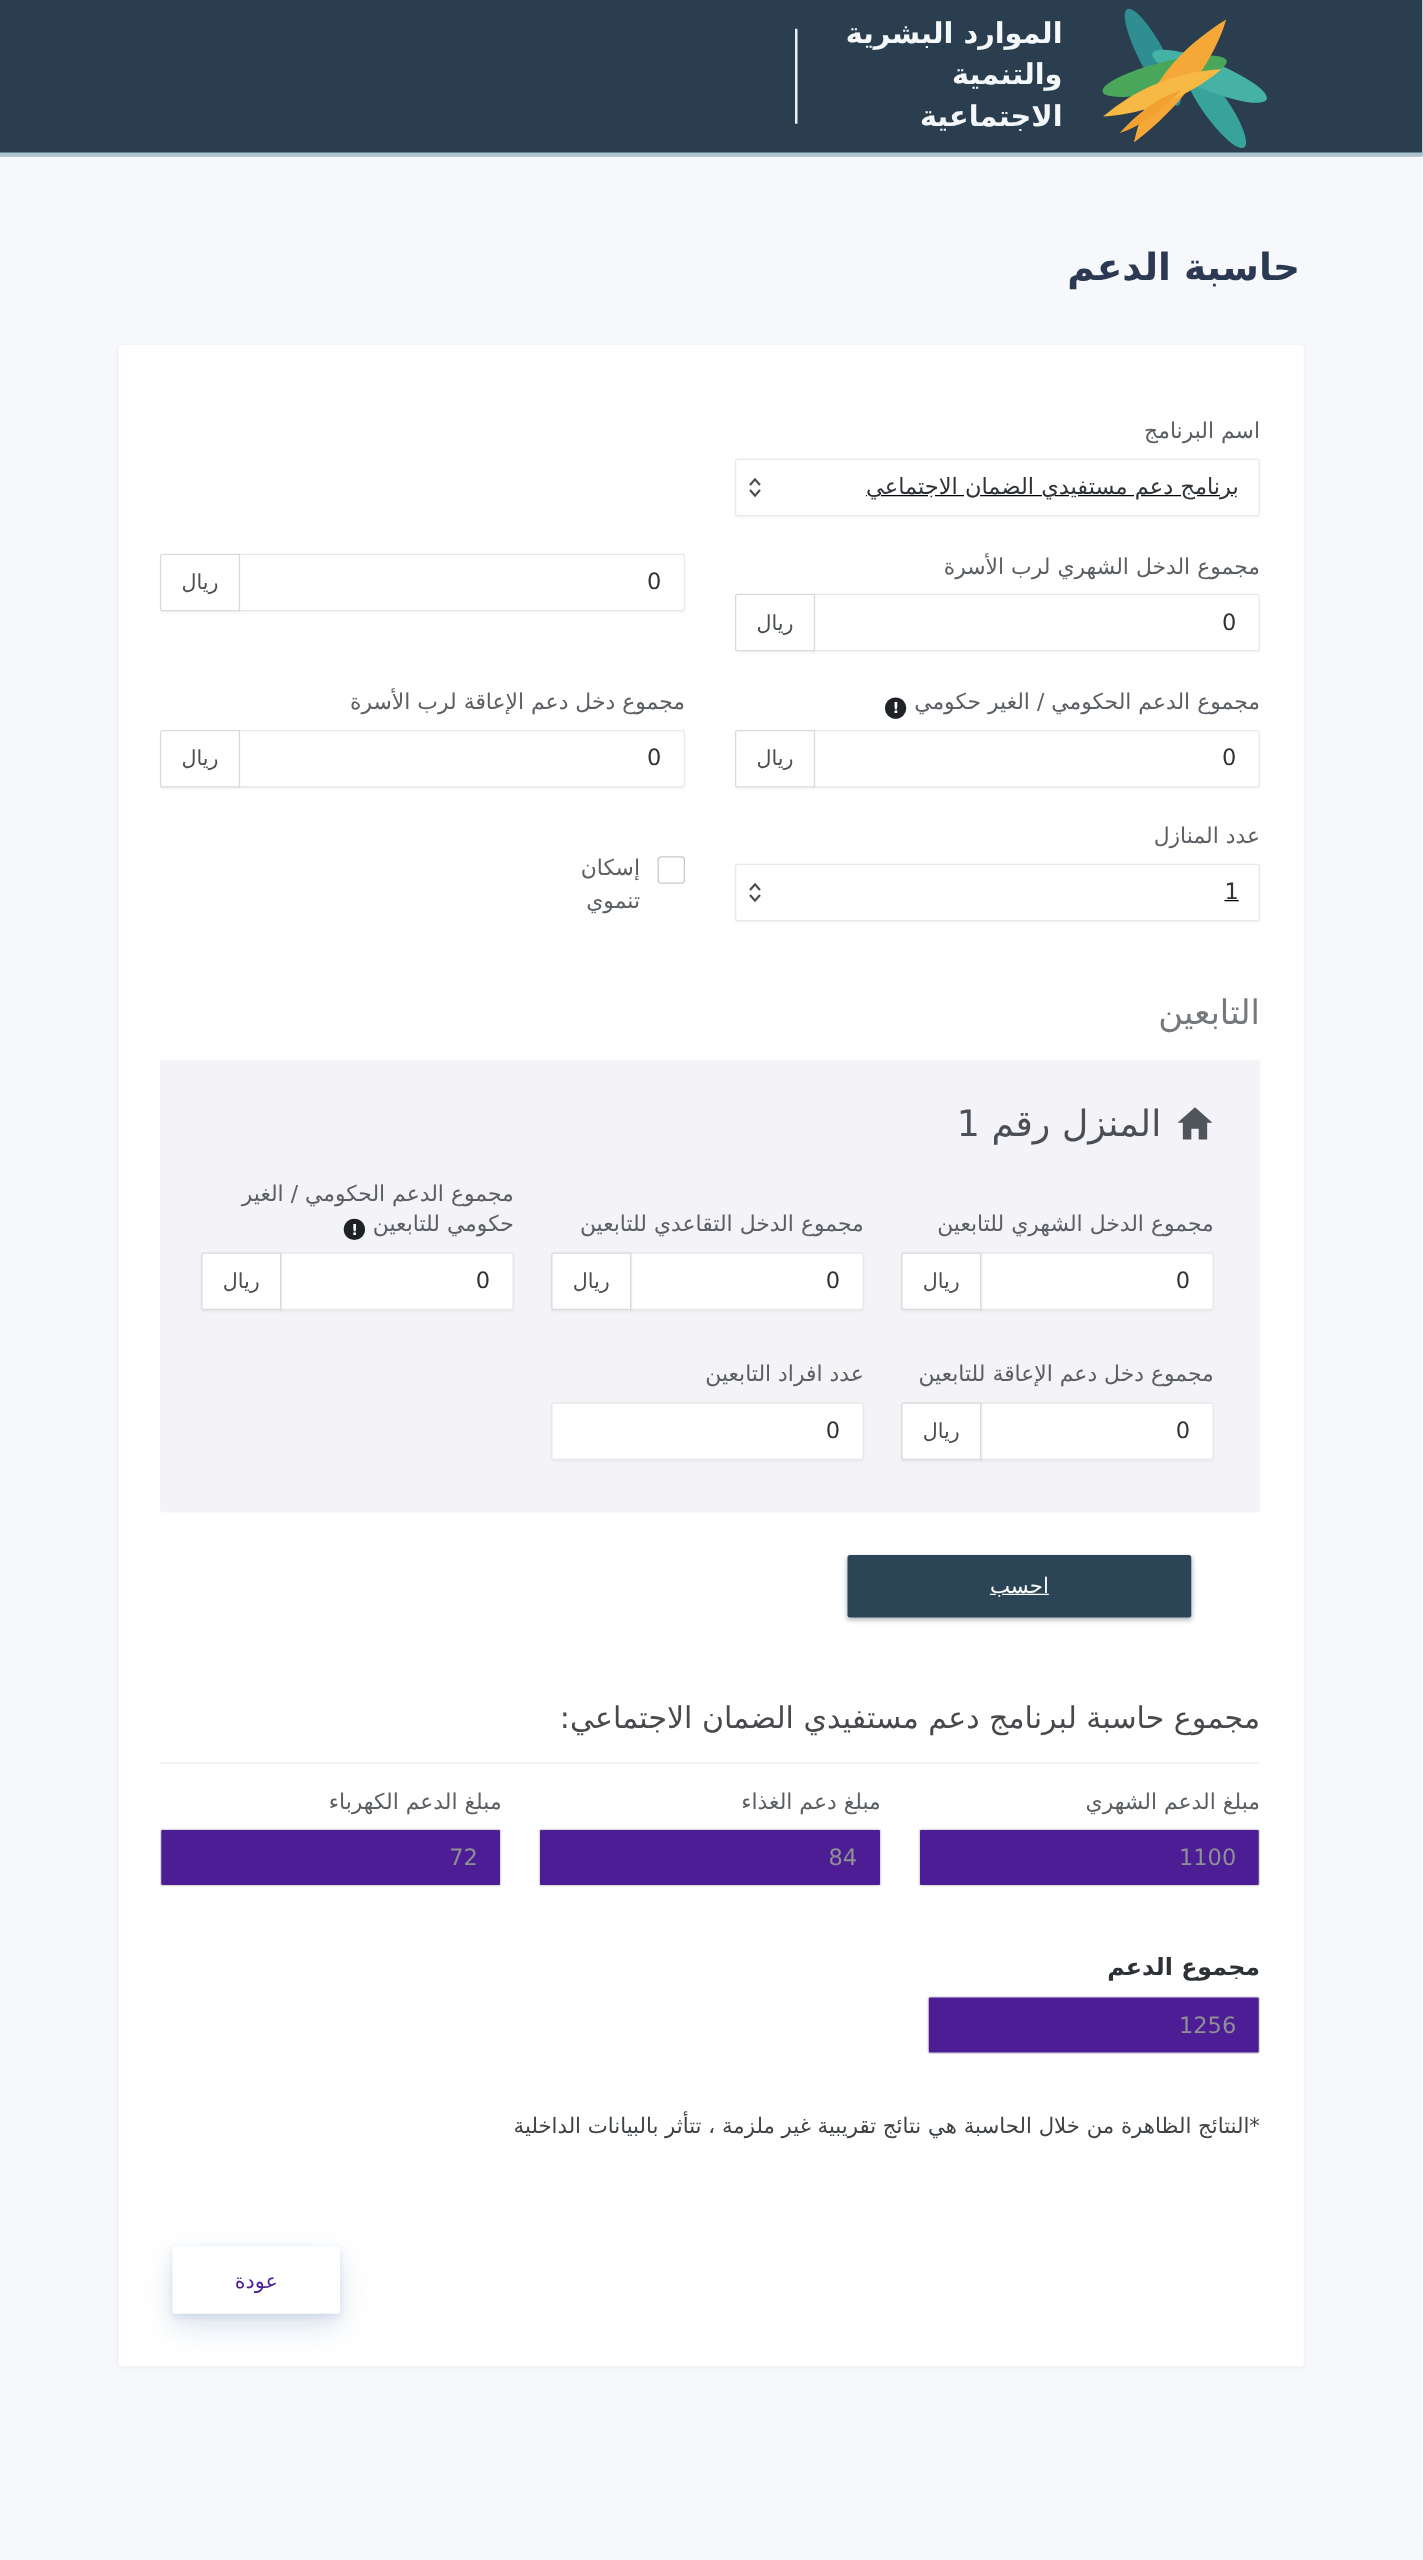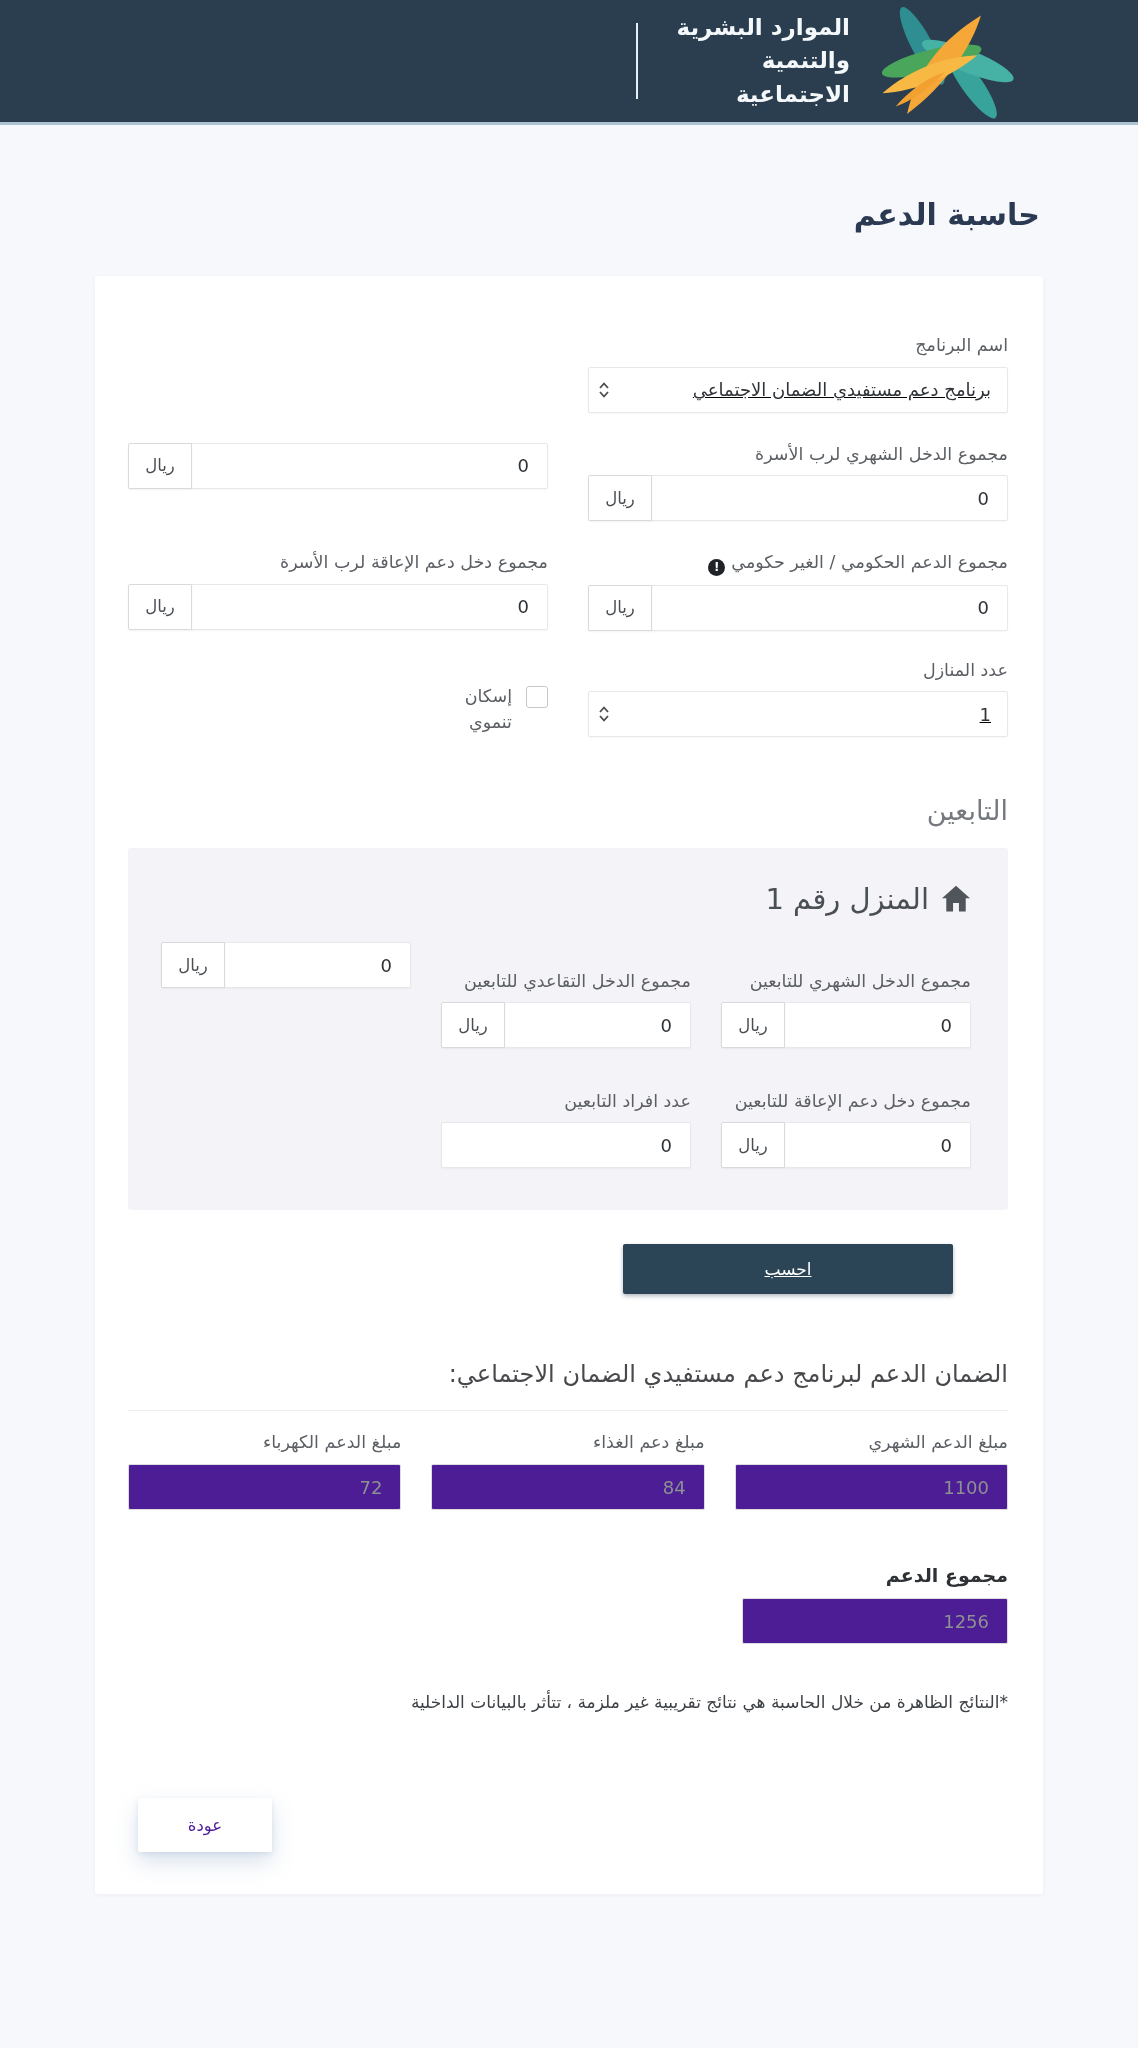--- a/index.html
+++ b/index.html
@@ -154,21 +154,21 @@
   }
   .grid-3 { display: grid; grid-template-columns: 1fr 1fr 1fr; column-gap: 30px; }
   .dep-grid { margin-top: 26px; }
   .label-zone { height: 60px; display: flex; flex-direction: column; justify-content: flex-end; }
   .dep-row2 { margin-top: 14px; }
 
   
   .calc-row { display: flex; margin-top: 34px; }
   .calc-button {
     margin-right: 55px;
-    width: 330px; height: 50px;
+    width: 275px; height: 50px;
     background: #2b4557;
     color: #fff;
     border: none;
     border-radius: 2px;
     font-size: 17px;
     font-family: inherit;
     text-decoration: underline;
     box-shadow: 0 2px 4px rgba(30,50,70,.35);
     cursor: pointer;
   }
@@ -344,20 +344,25 @@
             <div class="field-label">مجموع الدخل التقاعدي للتابعين</div>
           </div>
         <div class="input-group">
           <div class="input-box" role="textbox">
             <span class="value-num">0</span>
           </div>
           <div class="addon">ريال</div>
         </div>
       </div>
       <div>
+        <div class="label-zone">
+          <div class="field-label">
+            <span>مجموع الدعم الحكومي / الغير حكومي للتابعين</span><span class="info-icon">!</span>
+          </div>
+        </div>
         <div class="input-group">
           <div class="input-box" role="textbox">
             <span class="value-num">0</span>
           </div>
           <div class="addon">ريال</div>
         </div>
       </div>
     </div>
 
     <div class="grid-3 dep-row2">
@@ -381,21 +386,21 @@
         </div>
       </div>
       <div></div>
     </div>
   </div>
 
   <div class="calc-row">
     <button class="calc-button">احسب</button>
   </div>
 
-  <div class="results-heading">الضمان الدعم لبرنامج دعم مستفيدي الضمان الاجتماعي:</div>
+  <div class="results-heading">مجموع حاسبة لبرنامج دعم مستفيدي الضمان الاجتماعي:</div>
   <hr class="results-divider">
 
   <div class="grid-3 results-grid">
     <div>
       <div class="field-label">مبلغ الدعم الشهري</div>
       <div class="result-box">
         <span class="value-num">1100</span>
       </div>
     </div>
     <div>

